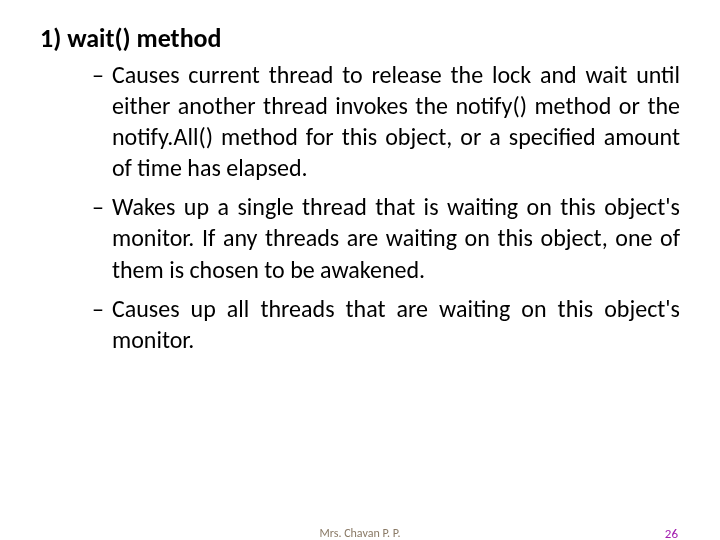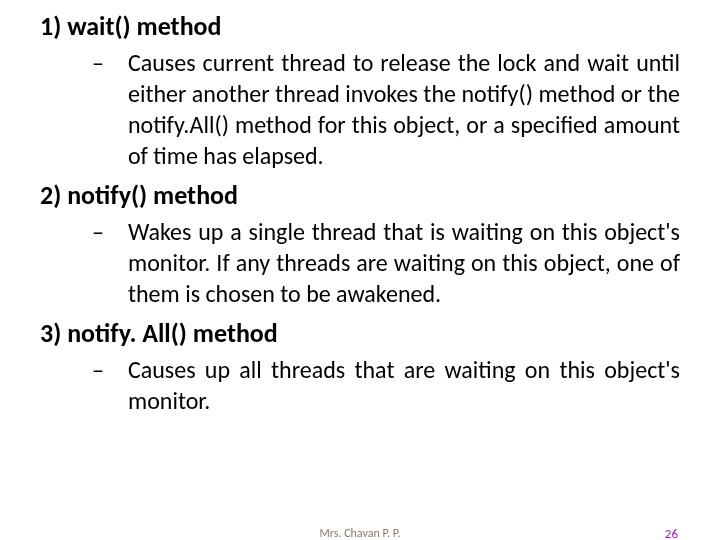--- a/index.html
+++ b/index.html
@@ -10,21 +10,21 @@
     background: #ffffff;
     font-family: Calibri, "Segoe UI", Arial, sans-serif;
     color: #000000;
     overflow: hidden;
   }
   .slide {
     position: relative;
     width: 720px;
     height: 540px;
     box-sizing: border-box;
-    padding: 10px 40px 0 40px;
+    padding: 22px 40px 0 40px;
   }
   .heading {
     font-weight: 700;
     font-size: 26px;
     line-height: 1.25;
     margin: 0 0 4px 0;
   }
   .bullet-block {
     margin: 0 0 8px 52px;
   }
@@ -36,21 +36,20 @@
     font-size: 24px;
     line-height: 1.3;
     margin-right: 8px;
     flex-shrink: 0;
   }
   .bullet-text {
     font-size: 24px;
     line-height: 1.3;
     text-align: justify;
     text-justify: inter-word;
-    margin-left: 16px;
   }
   .footer {
     position: absolute;
     bottom: 14px;
     left: 0;
     width: 720px;
     box-sizing: border-box;
     padding: 0 42px 0 0;
   }
   .footer-author {
@@ -74,29 +73,27 @@
 <div class="slide">
 
   <div class="heading">1) wait() method</div>
   <div class="bullet-block">
     <div class="bullet-row">
       <div class="dash">–</div>
       <div class="bullet-text">Causes current thread to release the lock and wait until either another thread invokes the notify() method or the notify.All() method for this object, or a specified amount of time has elapsed.</div>
     </div>
   </div>
 
-  <div class="heading">2) notify() method</div>
   <div class="bullet-block">
     <div class="bullet-row">
       <div class="dash">–</div>
       <div class="bullet-text">Wakes up a single thread that is waiting on this object's monitor. If any threads are waiting on this object, one of them is chosen to be awakened.</div>
     </div>
   </div>
 
-  <div class="heading">3) notify. All() method</div>
   <div class="bullet-block">
     <div class="bullet-row">
       <div class="dash">–</div>
       <div class="bullet-text">Causes up all threads that are waiting on this object's monitor.</div>
     </div>
   </div>
 
   <div class="footer">
     <div class="footer-author">Mrs. Chavan P. P.</div>
     <div class="footer-page">26</div>

